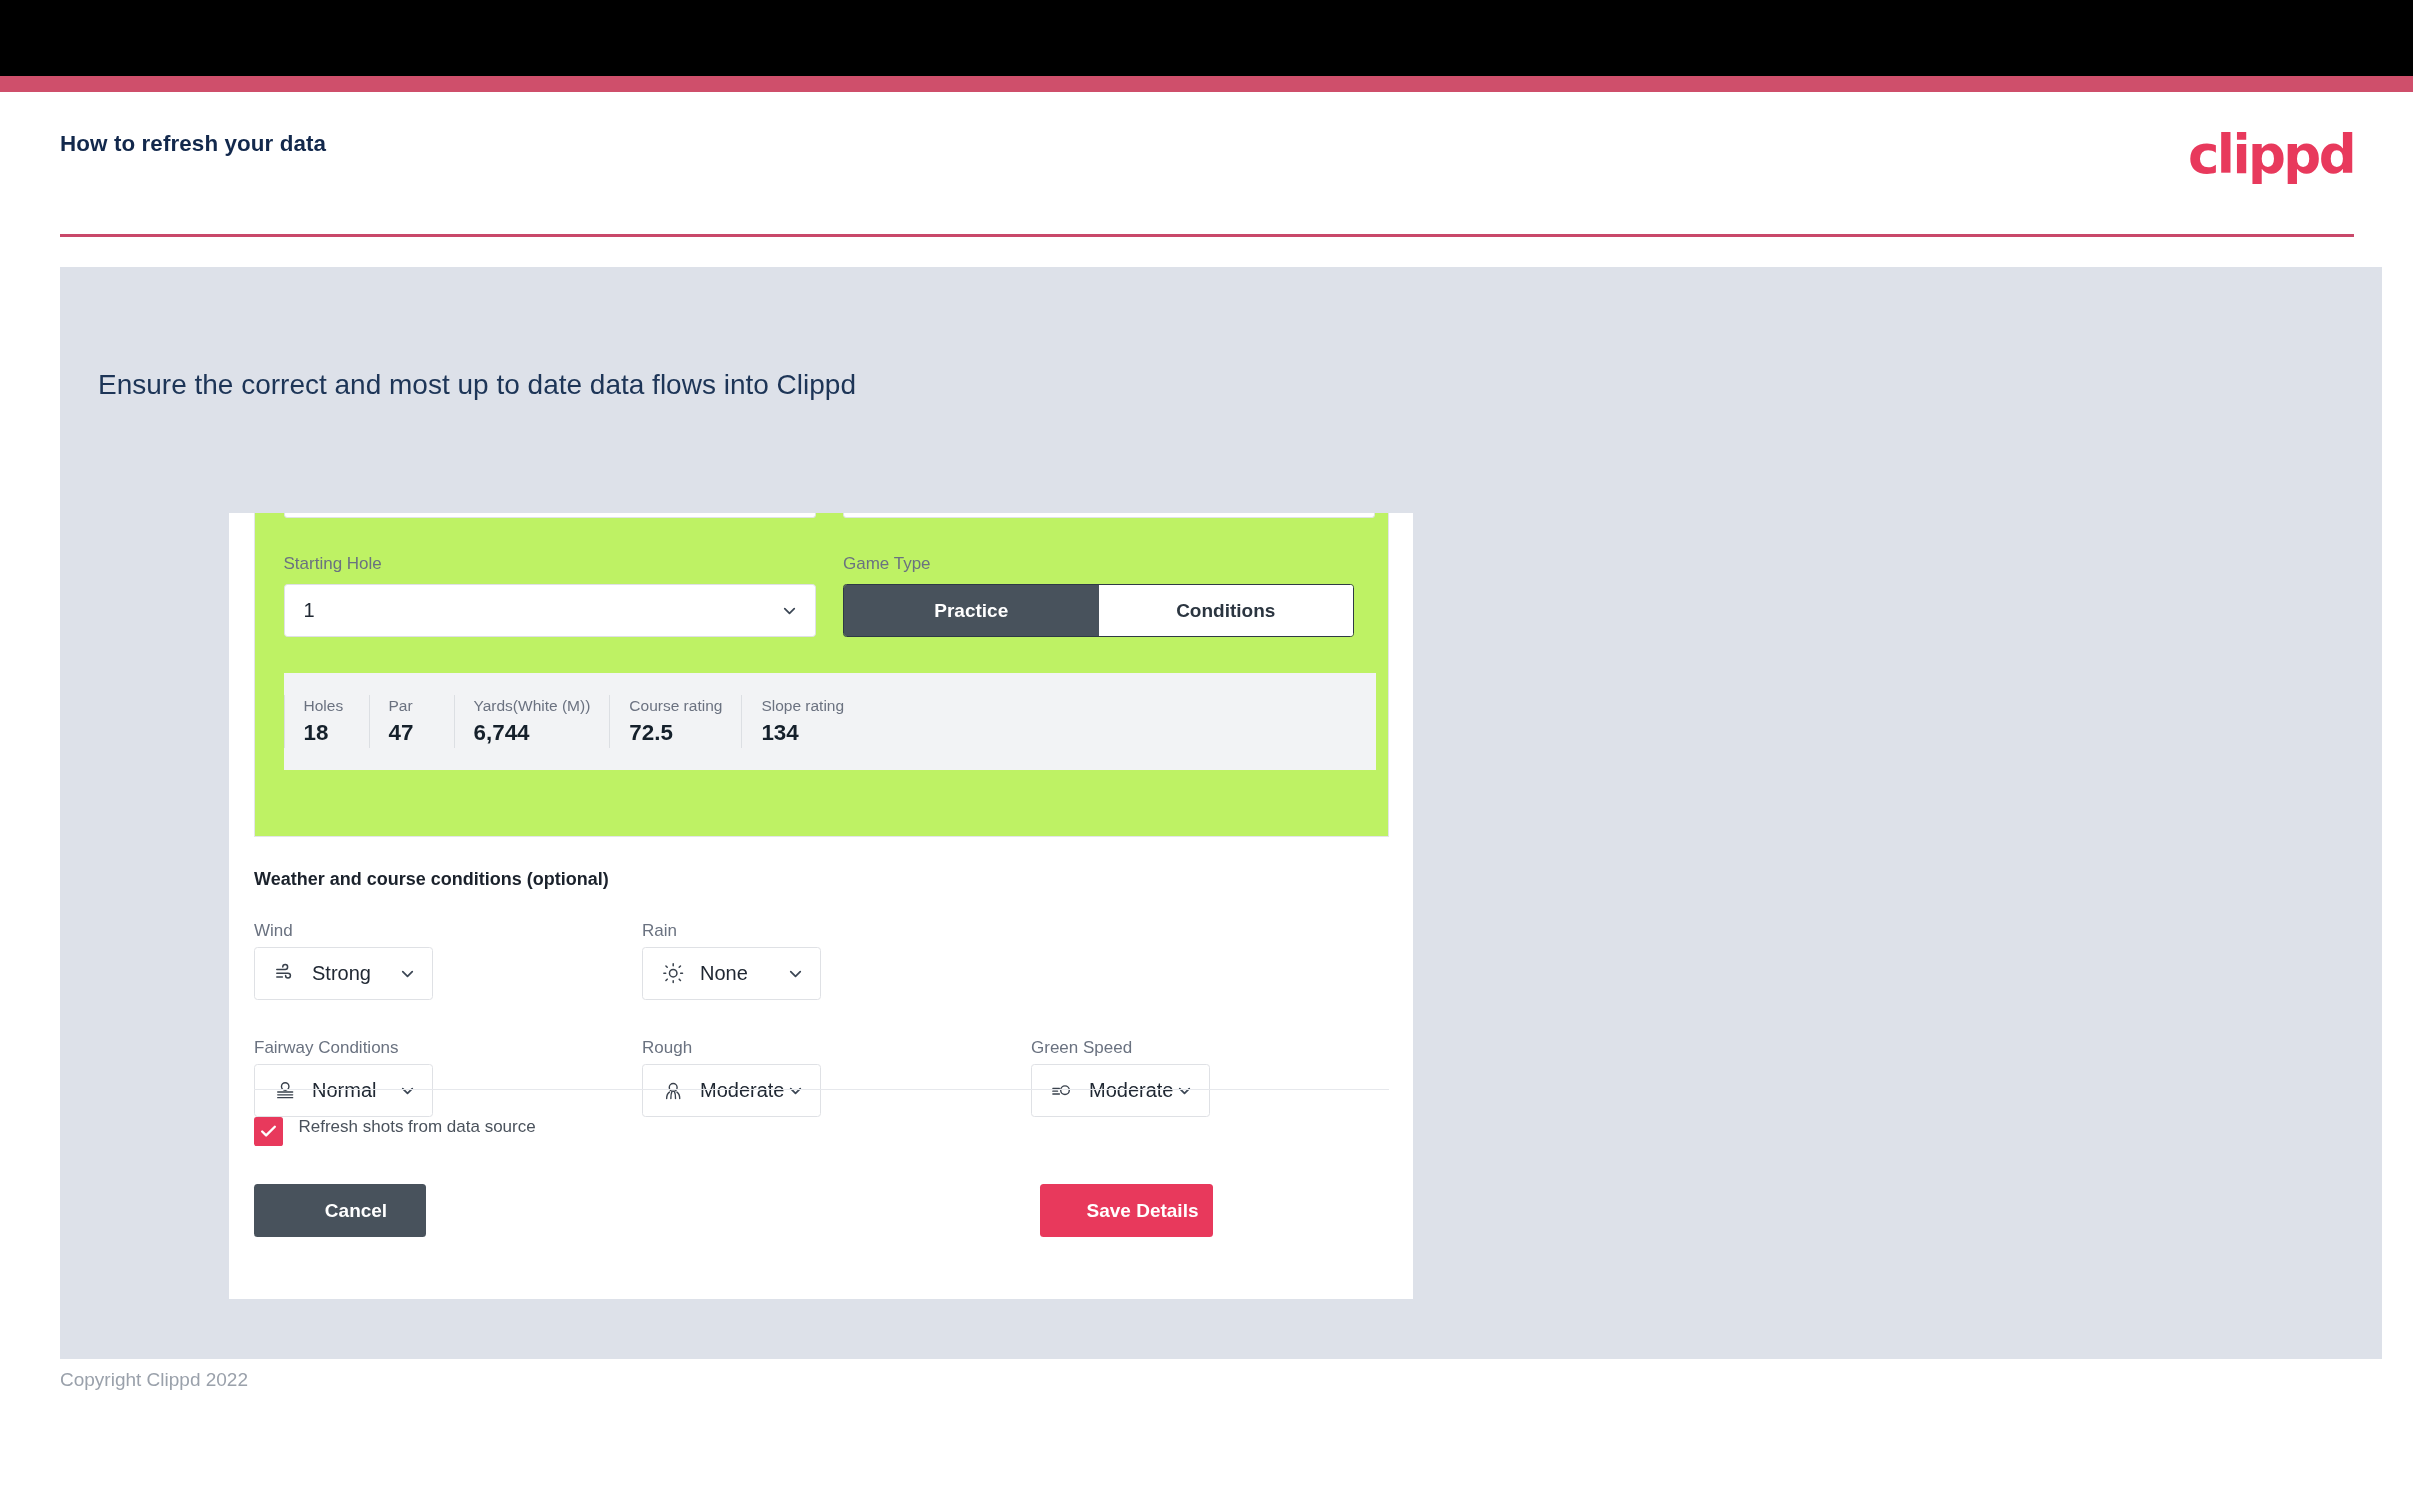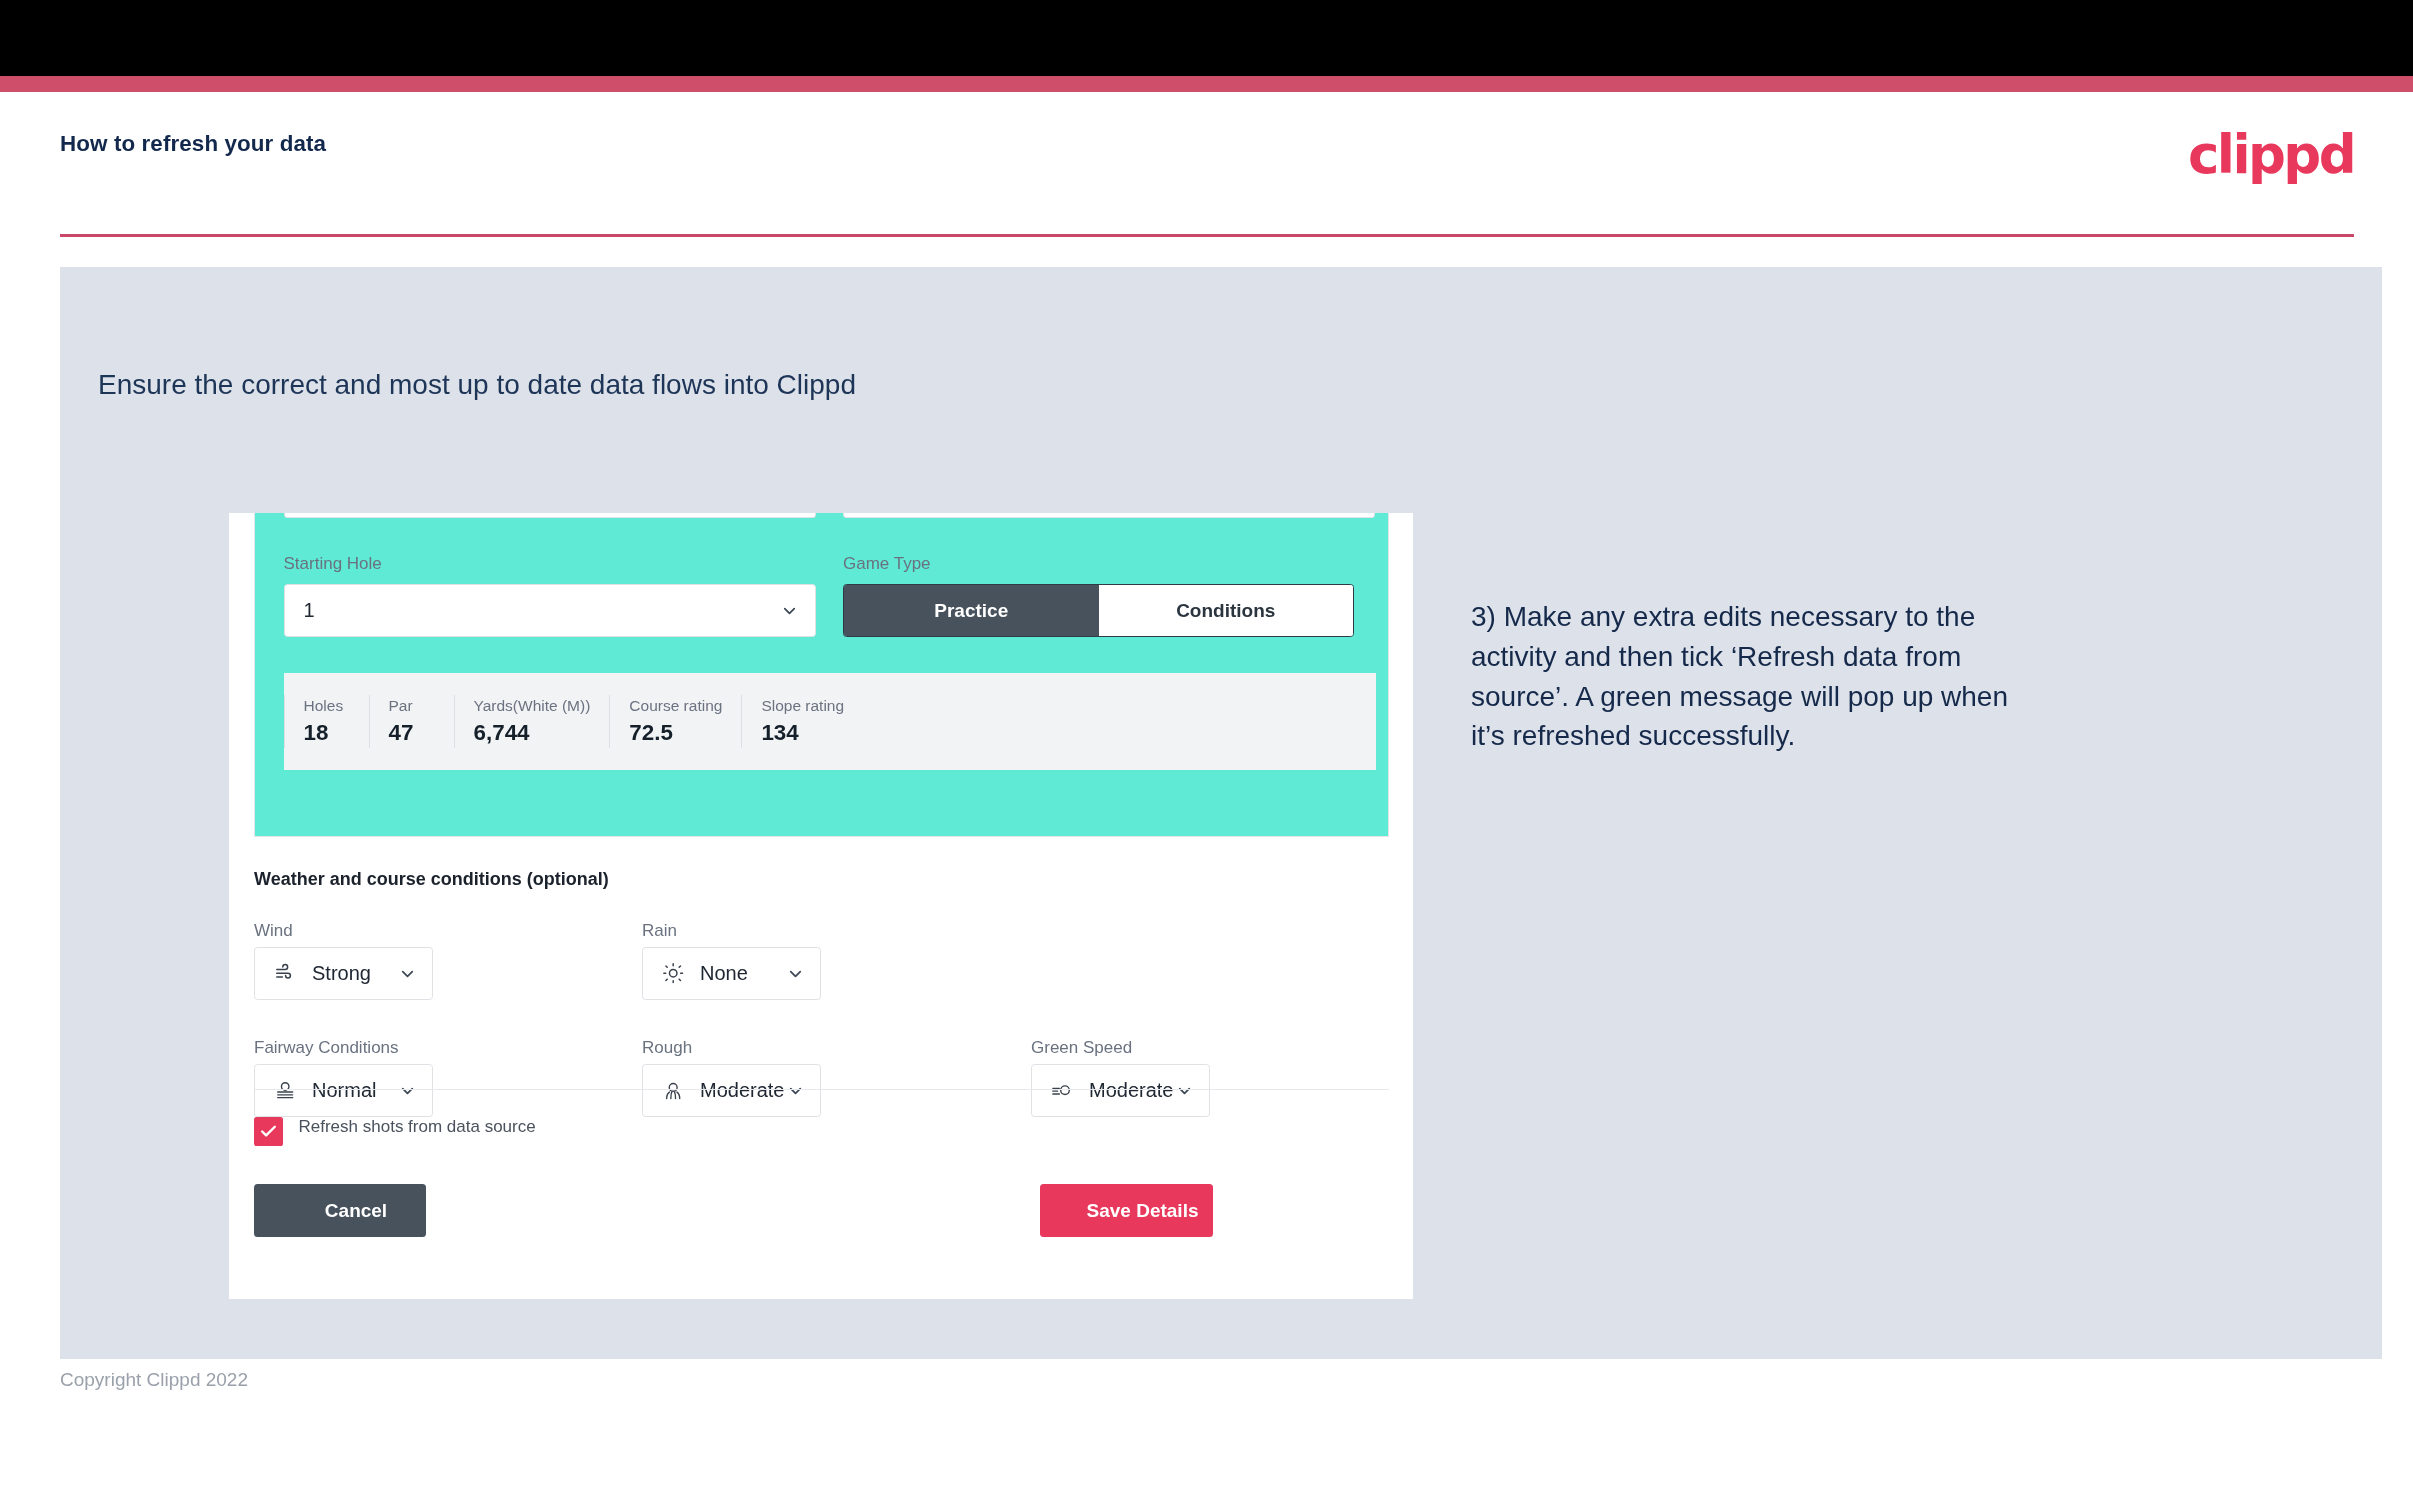--- a/index.html
+++ b/index.html
@@ -52,21 +52,21 @@
   .shot-card {
     position: absolute; left: 229px; top: 513px;
     width: 1184px; height: 786px;
     background: #ffffff;
   }
 
   
   .inner-panel {
     position: absolute; left: 25px; top: 0px;
     width: 1135px; height: 324px;
-    background: #5eead4;
+    background: #bef264;
     border: 0.9px solid #e3e5e9;
     border-top: none;
     overflow: hidden;
   }
   
   .clip-input {
     position: absolute; top: -26px; height: 31px;
     border: 0.9px solid #e0e2e6; border-top: none; border-radius: 0 0 3.5px 3.5px;
     background: #fff;
   }
@@ -314,18 +314,17 @@
             <polyline points="20 6 9 17 4 12"></polyline>
           </svg>
       </span>
       <span class="cbx-label">Refresh shots from data source</span>
     </div>
 
     <div class="btn btn-cancel">Cancel</div>
     <div class="btn btn-save">Save Details</div>
   </div>
 
-  <div class="instructions">3) Make any extra edits necessary to the activity and then tick ‘Refresh data from source’. A green message will pop up when it’s refreshed successfully.</div>
 
   <div class="footer-copy">Copyright Clippd 2022</div>
 
 </div>
 
 
 </body></html>

